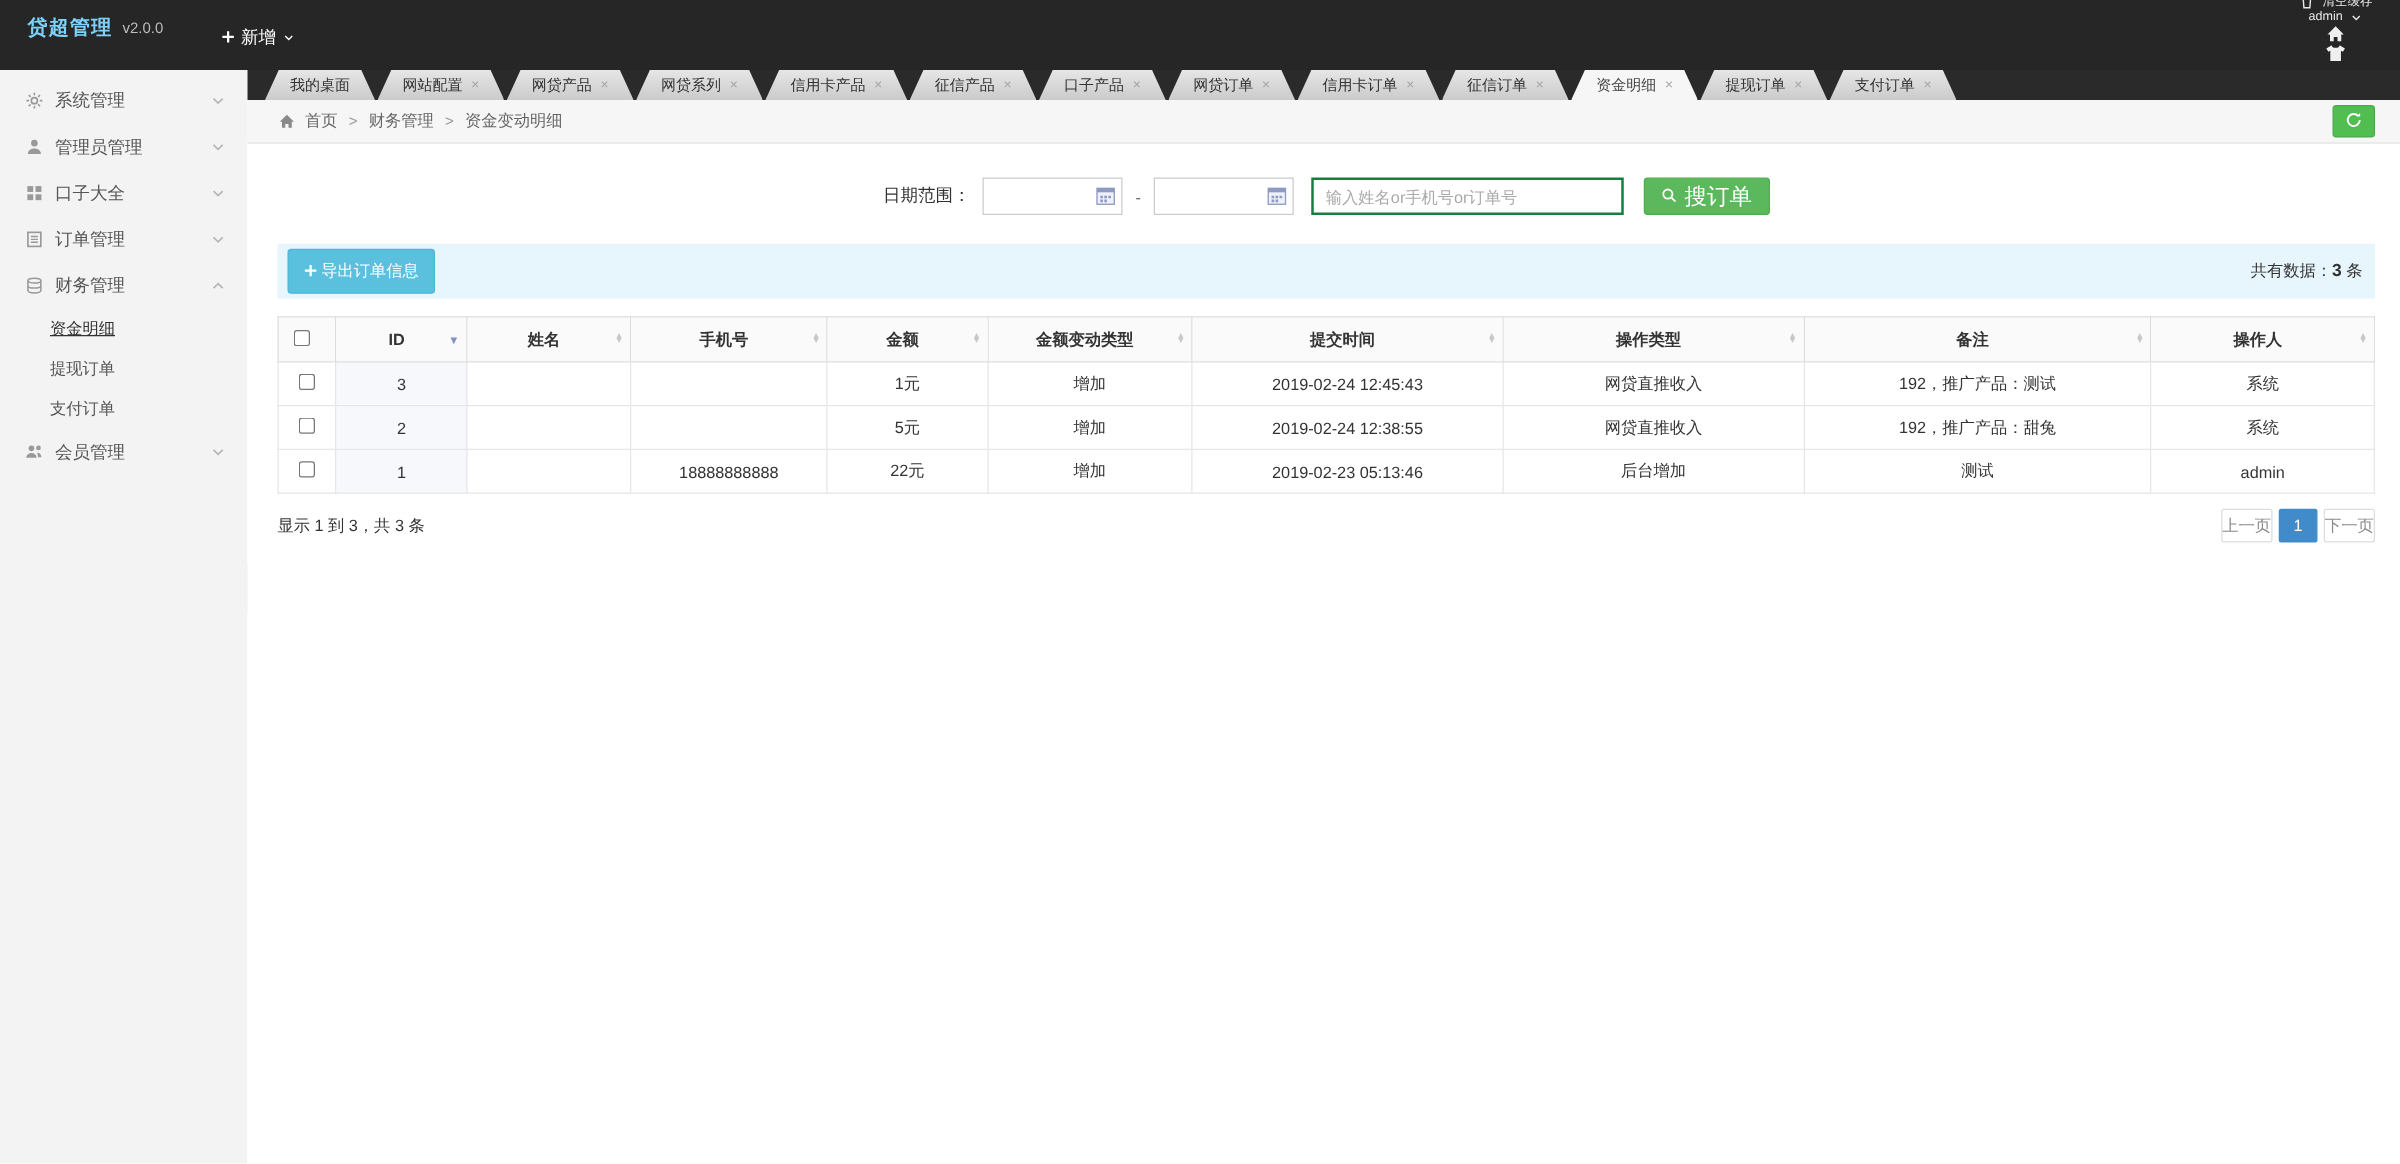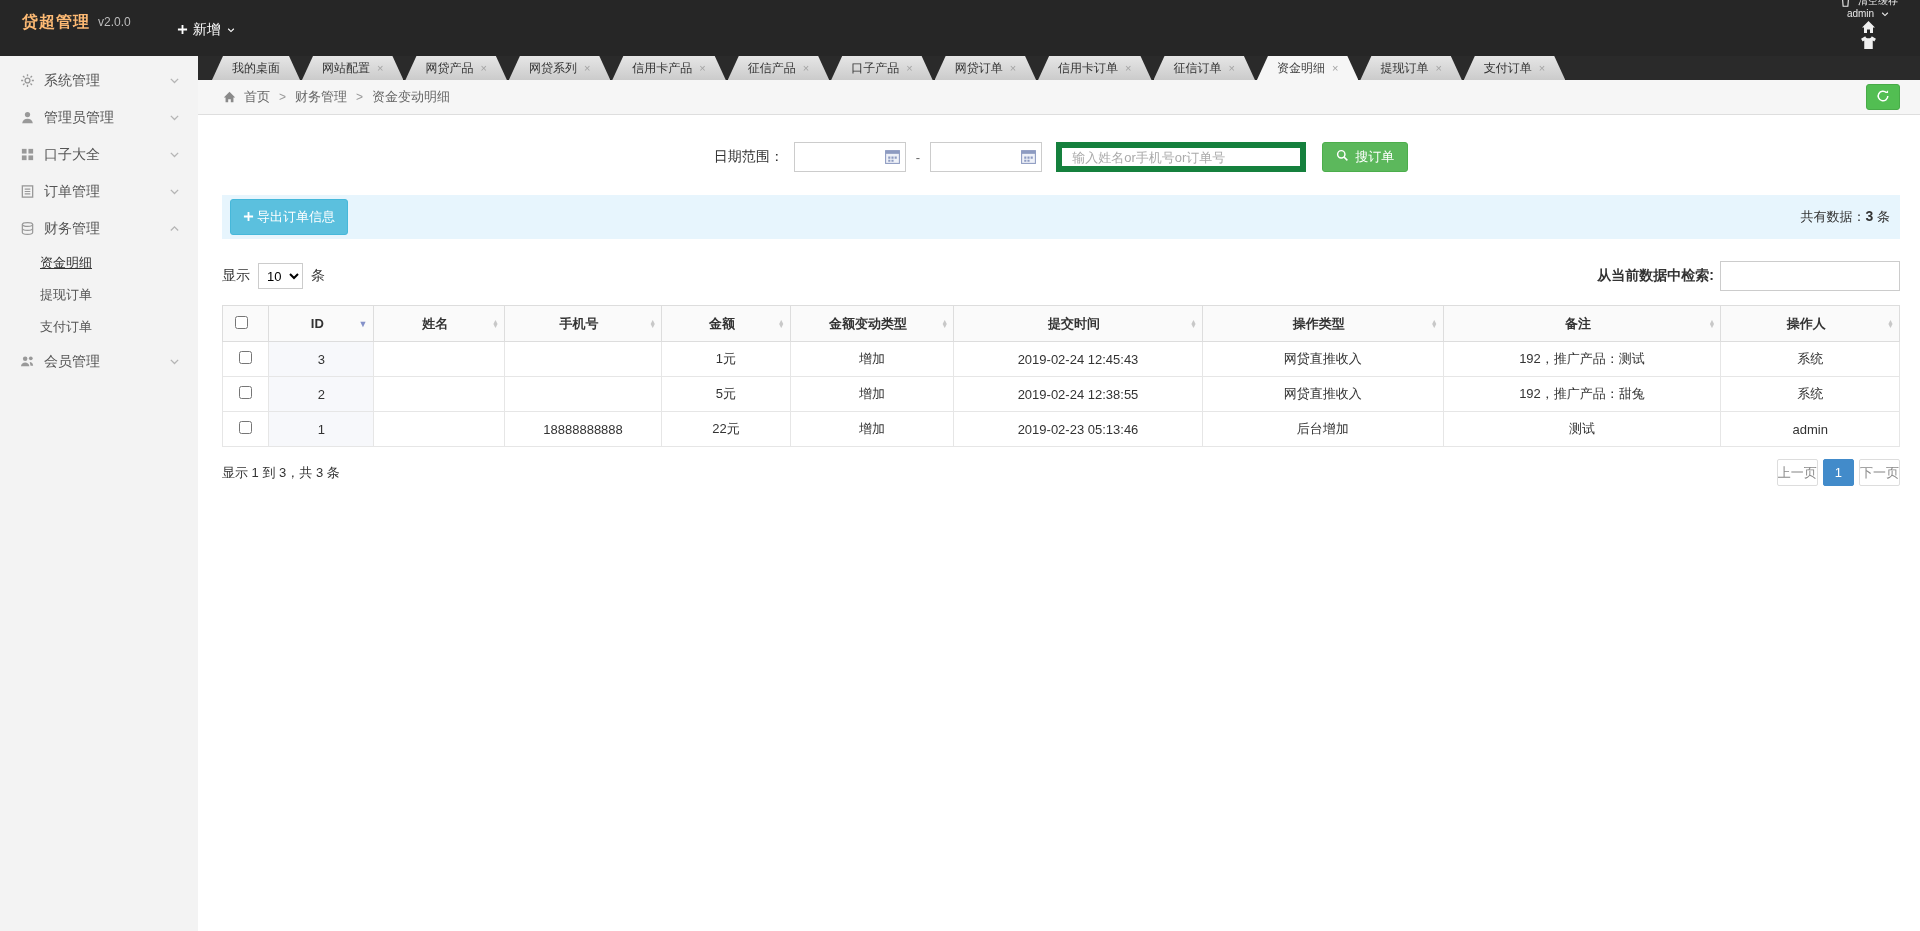--- a/index.html
+++ b/index.html
@@ -4,21 +4,21 @@
 <style>
   * { margin:0; padding:0; box-sizing:border-box; }
   html,body { width:1920px; height:931px; overflow:hidden; background:#fff;
     font-family:"Liberation Sans","DejaVu Sans",sans-serif; font-size:13px; color:#333; }
   body { position:relative; }
 
   
   .topbar { position:absolute; left:0; top:0; width:1920px; height:56px; background:#262626;
     display:flex; align-items:flex-start; }
   .topbar-inner { width:100%; height:44px; display:flex; align-items:center; padding:0 22px; }
-  .brand { color:#fdba74; font-size:16px; font-weight:bold; letter-spacing:1px; }
+  .brand { color:#7dd3fc; font-size:16px; font-weight:bold; letter-spacing:1px; }
   .version { color:#bdbdbd; font-size:12px; margin-left:8px; }
   .add-menu { margin-left:46px; color:#fff; font-size:14px; display:flex; align-items:center; gap:5px; cursor:pointer;margin-top:16px; }
   .topbar-right { margin-left:auto; display:flex; align-items:center; color:#e8e8e8; font-size:10px;flex-direction:column; }
   .tb-item { display:flex; align-items:center; gap:6px; cursor:pointer; }
   .tb-item svg { display:block; }
 
   
   .sidebar { position:absolute; left:0; top:56px; width:198px; bottom:0; background:#f3f3f3; }
   .side-menu { list-style:none; padding-top:6px; }
   .side-item { height:37px; display:flex; align-items:center; padding:0 16px 0 20px; color:#555;
@@ -55,24 +55,24 @@
 
   
   .content { position:absolute; left:198px; top:115px; right:0; bottom:0; background:#fff; padding:0 20px 0 24px; }
 
   .search-row { display:flex; align-items:center; justify-content:center; gap:8px; margin-top:26px; height:32px; }
   .search-row .lbl { font-size:14px; color:#333; margin-right:2px; }
   .date-wrap { position:relative; }
   .date-input { width:112px; height:30px; border:1px solid #ccc; padding:0 26px 0 8px; font-size:13px; background:#fff; }
   .cal-btn { position:absolute; right:4px; top:6px; width:18px; height:18px; color:#7d8bb0; cursor:pointer; }
   .dash { color:#666; margin:0 2px; }
-  .kw-input { width:250px; height:30px; border:6px solid #15803d; padding:0 10px; font-size:13px; color:#333; margin-left:6px; }
+  .kw-input { width:250px; height:30px; border:2px solid #15803d; padding:0 10px; font-size:13px; color:#333; margin-left:6px; }
   .kw-input::placeholder { color:#aaa; }
   .search-btn { height:30px; margin-left:8px; background:#5cb85c; border:1px solid #4cae4c; border-radius:3px;
-    color:#fff; font-size:13px; padding:0 13px; display:flex; align-items:center; gap:6px; cursor:pointer; }
+    color:#fff; font-size:18px; padding:0 13px; display:flex; align-items:center; gap:6px; cursor:pointer; }
 
   .export-bar { margin-top:22px; height:44px; background:#e7f5fd; display:flex; align-items:center;
     justify-content:space-between; padding:0 10px 0 8px; }
   .export-btn { height:30px; background:#5bc0de; border:1px solid #46b8da; border-radius:3px; color:#fff;
     font-size:13px; padding:17px 12px; display:flex; align-items:center; gap:3px; cursor:pointer; }
   .total-info { color:#333; font-size:13px; }
   .total-info b { font-size:14px; }
 
   .controls-row { margin-top:22px; display:flex; align-items:center; justify-content:space-between; }
   .show-ctl { display:flex; align-items:center; gap:8px; font-size:14px; }
@@ -338,31 +338,20 @@
             <path d="M6 1v10M1 6h10" stroke="#fff" stroke-width="2"></path>
           </svg></span>
       <span>导出订单信息</span>
     </button>
     <span class="total-info">
       <span>共有数据：</span><b>3</b>
       <span>条</span>
     </span>
   </div>
 
-  <div class="controls-row">
-    <span class="show-ctl">
-      <span>显示</span>
-      <select class="size-select" id="size-select"><option>10</option></select>
-      <span>条</span>
-    </span>
-    <span class="filter-ctl">
-      <span>从当前数据中检索:</span>
-      <input class="filter-input" value="" style="">
-    </span>
-  </div>
 
   <table class="grid">
     <colgroup id="grid-cols">
         <col style="width: 46px;">
         <col style="width: 105px;">
         <col style="width: 130px;">
         <col style="width: 157px;">
         <col style="width: 128px;">
         <col style="width: 163px;">
         <col style="width: 248px;">

